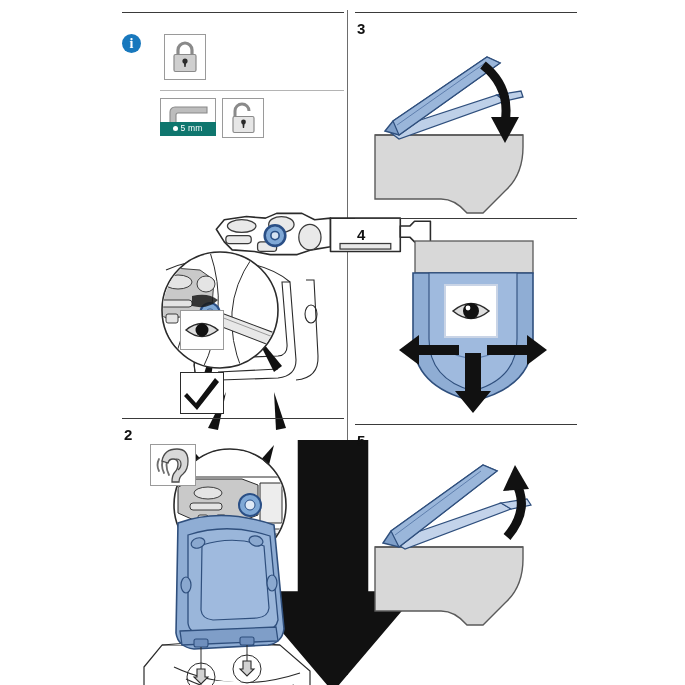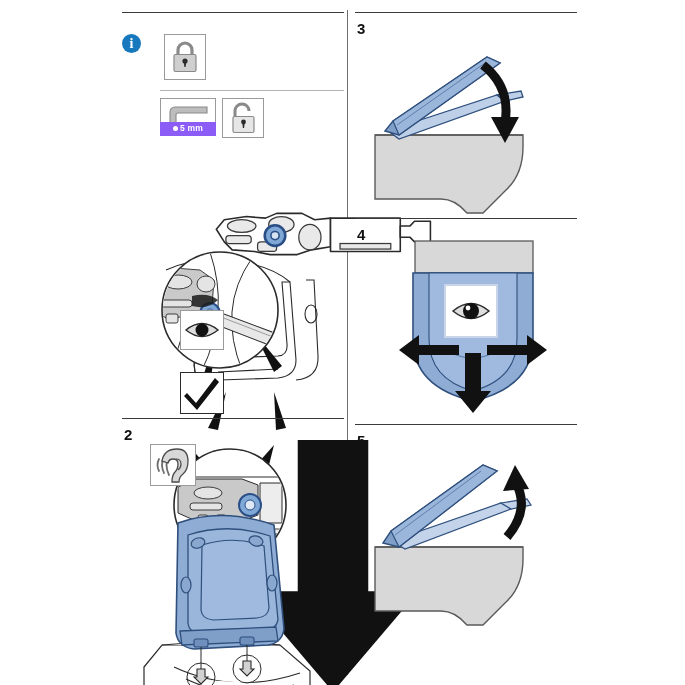--- a/index.html
+++ b/index.html
@@ -18,22 +18,22 @@
 
   .art{position:absolute;left:0;top:0;width:222px;height:100%;}
   svg{display:block;overflow:visible;}
 
   
   .info-badge{position:absolute;left:0px;top:22px;width:19px;height:19px;border-radius:50%;
               background:#1878bd;color:#fff;font-size:14px;font-weight:bold;line-height:19px;
               text-align:center;font-family:"Liberation Serif",serif;}
 
   .iconbox{position:absolute;box-sizing:border-box;border:1px solid #9a9a9a;background:#fff;}
-  .mmlabel{position:absolute;box-sizing:border-box;background:#8b5cf6;color:#fff;
-           font-size:8.5px;font-weight:bold;line-height:13px;text-align:center;letter-spacing:.2px;}
+  .mmlabel{position:absolute;box-sizing:border-box;background:#0f766e;color:#fff;
+           font-size:8.5px;font-weight:normal;line-height:13px;text-align:center;letter-spacing:.2px;}
   .mmdot{display:inline-block;width:5px;height:5px;border-radius:50%;background:#fff;
          vertical-align:middle;margin-right:2px;margin-bottom:1px;}
   .hsep{position:absolute;height:0;border-top:1px solid #b4b4b4;}
 </style>
 </head>
 <body>
 
 <div class="sheet">
 
   <div class="vdivider"></div>

